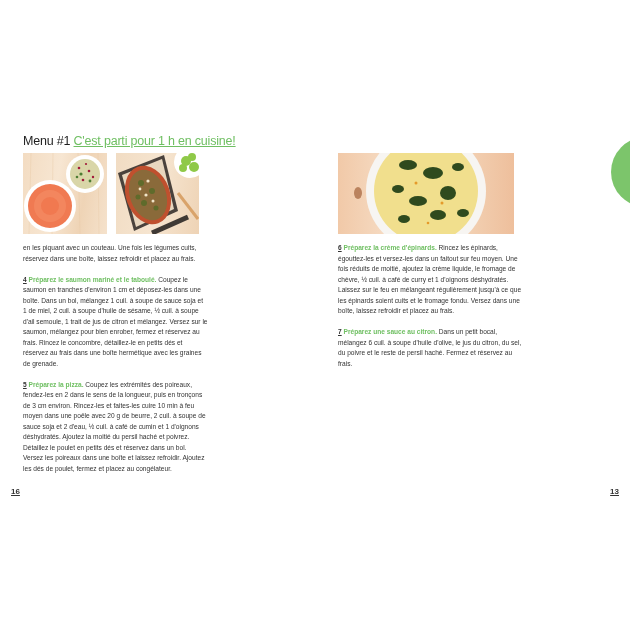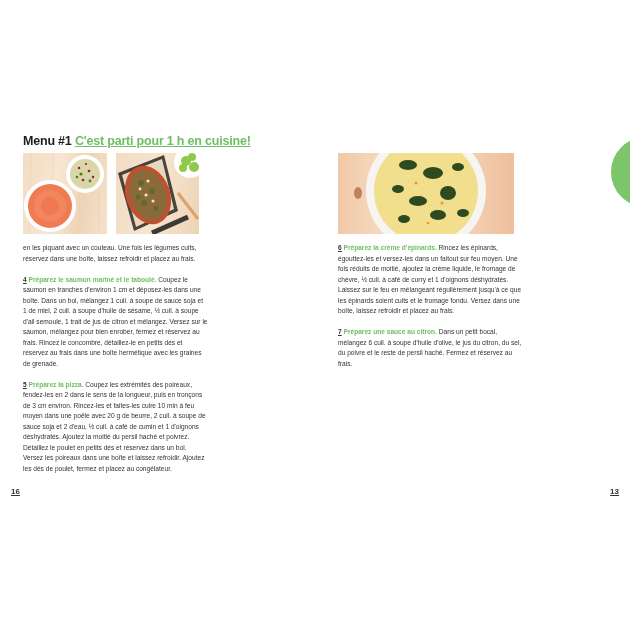--- a/index.html
+++ b/index.html
@@ -4,21 +4,21 @@
   <style>
     html, body { margin:0; padding:0; }
     body {
       width:630px; height:630px; background:#ffffff; position:relative; overflow:hidden;
       font-family:"Liberation Sans", sans-serif; color:#222;
     }
     .page { position:absolute; top:0; height:630px; }
     .left-page { left:0; width:315px; }
     .right-page { left:315px; width:315px; }
     .title {
-      position:absolute; top:134px; font-size:12.5px; font-weight:bold; white-space:nowrap;
+      position:absolute; top:134px; font-size:12.5px; font-weight:normal; white-space:nowrap;
       letter-spacing:-0.2px;
     }
     .title .menu { color:#1e1e1e; }
     .title .tagline { color:#6fbf62; text-decoration:underline; text-underline-offset:1px; }
     .left-page .title { left:23px; }
     .right-page .title { right:22px; }
     .photo { position:absolute; overflow:hidden; }
     .text-block {
       position:absolute; font-size:6.6px; line-height:10.5px; color:#333; width:185px;
     }

